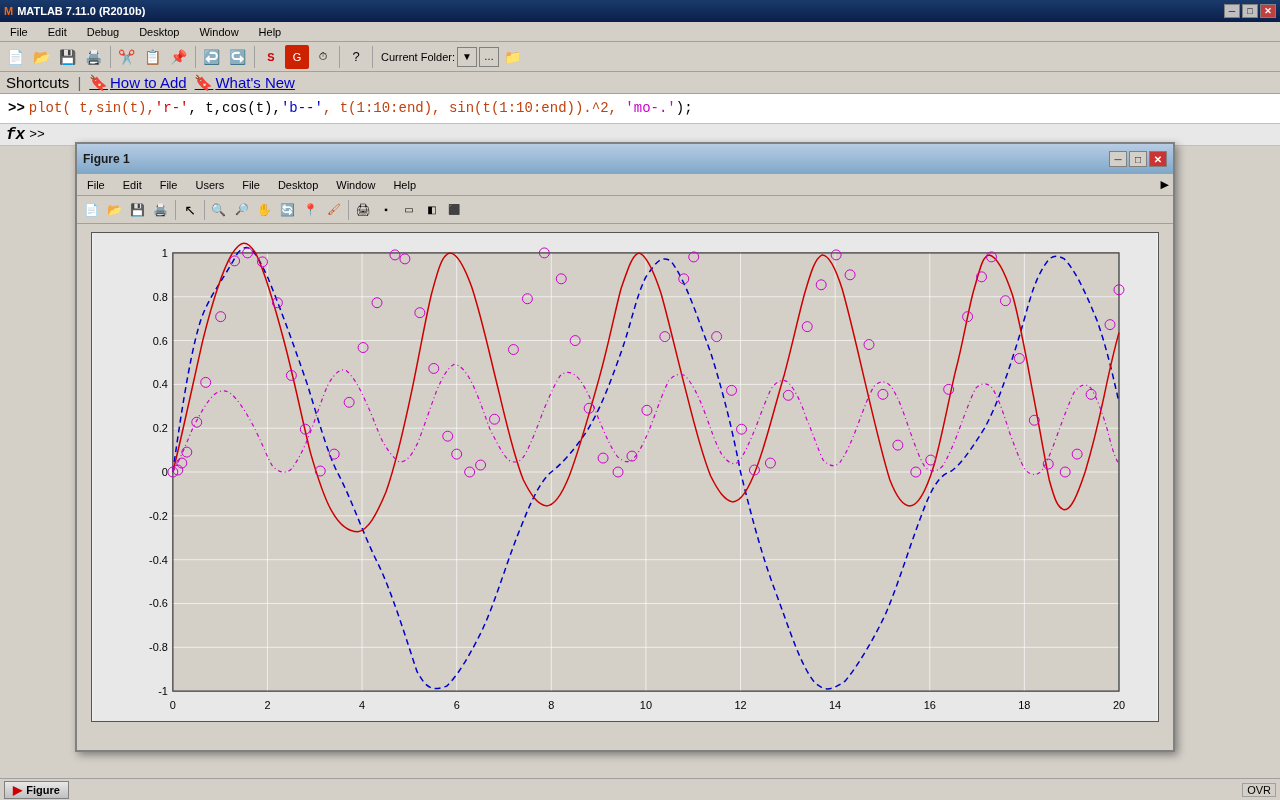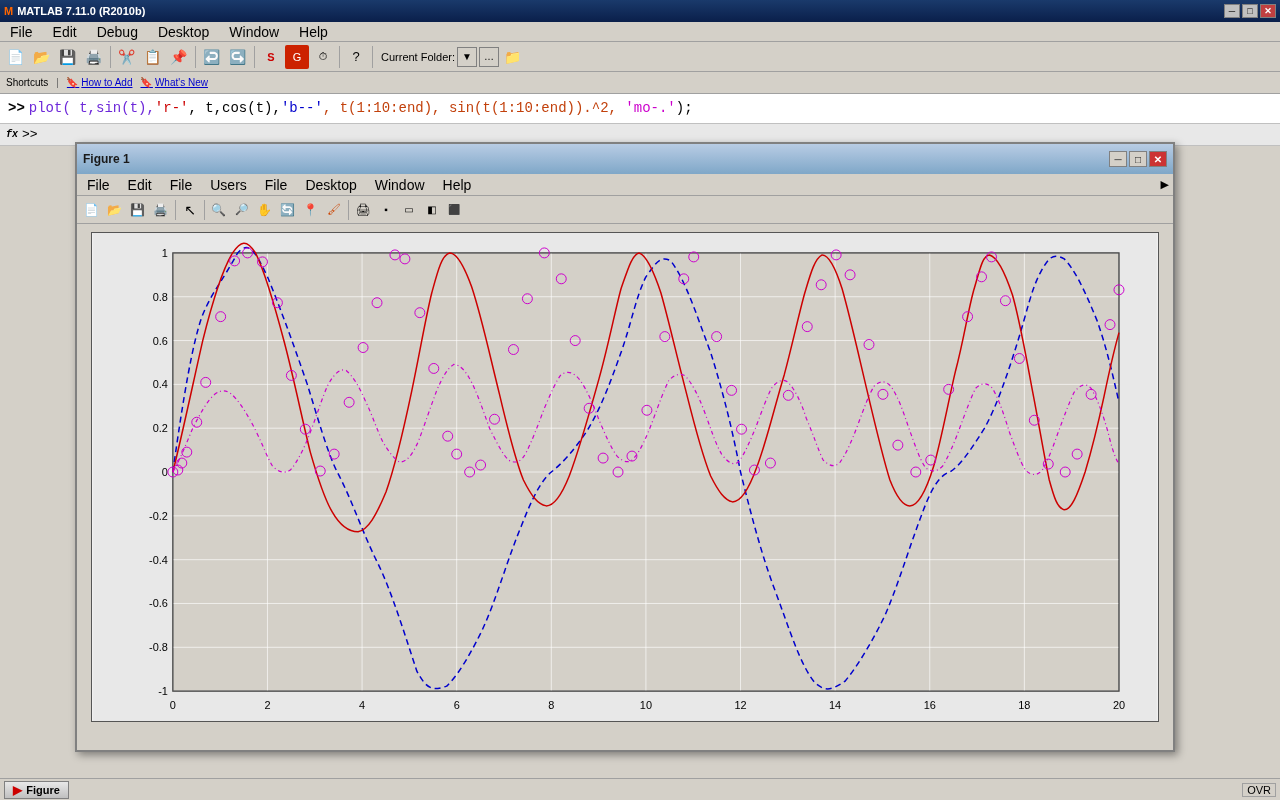--- a/index.html
+++ b/index.html
@@ -53,21 +53,21 @@
       height: 20px;
       display: flex;
       align-items: center;
       border-bottom: 1px solid #a0a0a0;
       padding: 0 4px;
       gap: 8px;
     }
     .menu-item {
       padding: 1px 6px;
       cursor: pointer;
-      font-size: 14px;
+      font-size: 11px;
     }
 
     
     #toolbar {
       background: #d4d0c8;
       height: 30px;
       display: flex;
       align-items: center;
       padding: 0 4px;
       gap: 2px;
@@ -105,21 +105,21 @@
 
     
     #shortcuts-bar {
       background: #d4d0c8;
       height: 22px;
       display: flex;
       align-items: center;
       padding: 0 6px;
       gap: 8px;
       border-bottom: 1px solid #a0a0a0;
-      font-size: 10px;
+      font-size: 15px;
     }
     .shortcut-link {
       color: #0000cc;
       text-decoration: underline;
       cursor: pointer;
       display: flex; align-items: center; gap: 2px;
     }
 
     
     #command-area {
@@ -139,21 +139,21 @@
       background: #e8e8e8;
       height: 22px;
       display: flex;
       align-items: center;
       padding: 0 6px;
       gap: 4px;
       font-family: 'Courier New', monospace;
       font-size: 13px;
       border-bottom: 1px solid #c0c0c0;
     }
-    .fx-symbol { font-style: italic; font-weight: bold; font-size: 10px; }
+    .fx-symbol { font-style: italic; font-weight: bold; font-size: 16px; }
 
     
     #figure-window {
       position: absolute;
       top: 142px;
       left: 75px;
       width: 1100px;
       height: 610px;
       background: #d4d0c8;
       border: 2px solid #808080;
@@ -320,21 +320,21 @@
   <span class="shortcut-link">
     <span style="color:#0066cc;">🔖</span>
     <span>What's New</span>
   </span>
 </div>
 
 <div id="command-area">
   <div class="cmd-line">
     <span class="cmd-prompt">&gt;&gt;</span>
     <span>
-      <span style="color:#6d28d9;">plot( t,sin(t),</span><span class="cmd-red">'r-'</span><span style="color:#000;">, t,cos(t),</span><span class="cmd-blue">'b--'</span><span style="color:#c2410c;">, t(1:10:end), sin(t(1:10:end)).^2, </span><span class="cmd-magenta">'mo-.'</span><span style="color:#000;">);</span>
+      <span style="color:#c2410c;">plot( t,sin(t),</span><span class="cmd-red">'r-'</span><span style="color:#000;">, t,cos(t),</span><span class="cmd-blue">'b--'</span><span style="color:#c2410c;">, t(1:10:end), sin(t(1:10:end)).^2, </span><span class="cmd-magenta">'mo-.'</span><span style="color:#000;">);</span>
     </span>
   </div>
 </div>
 
 <div class="fx-bar">
   <span class="fx-symbol" style="font-style:italic;"><em>f</em>x</span>
   <span>&gt;&gt;</span>
 </div>
 
 <div id="figure-window">

